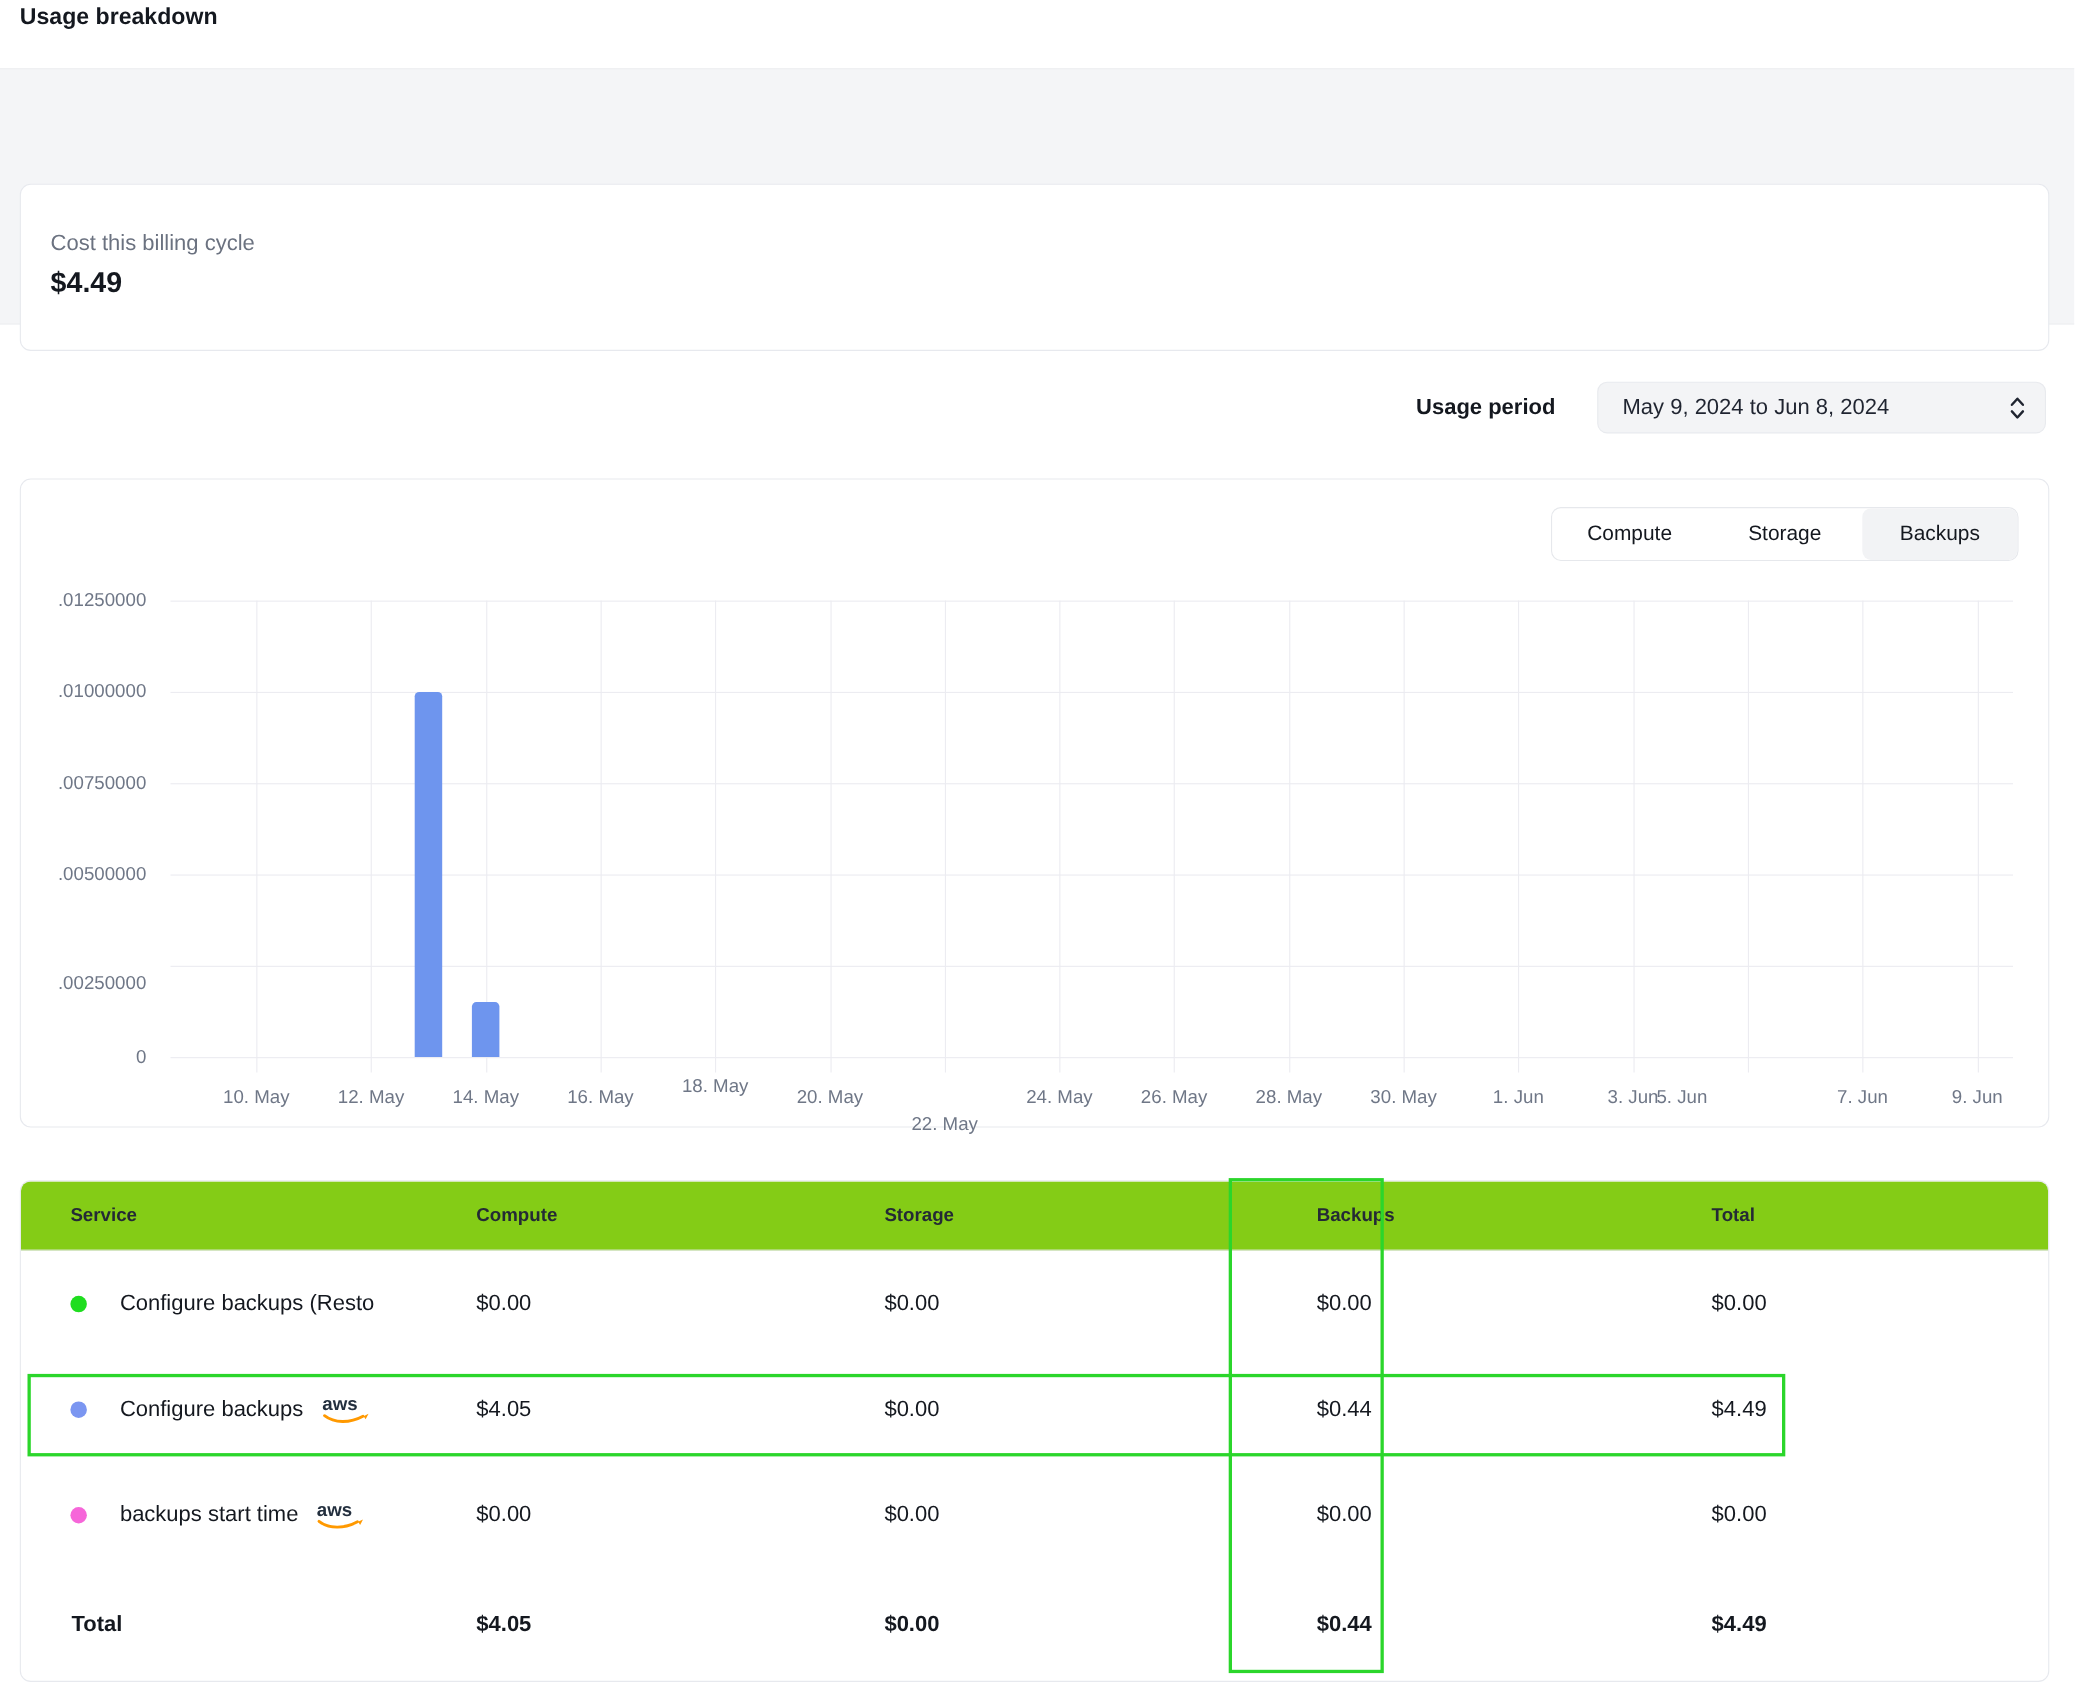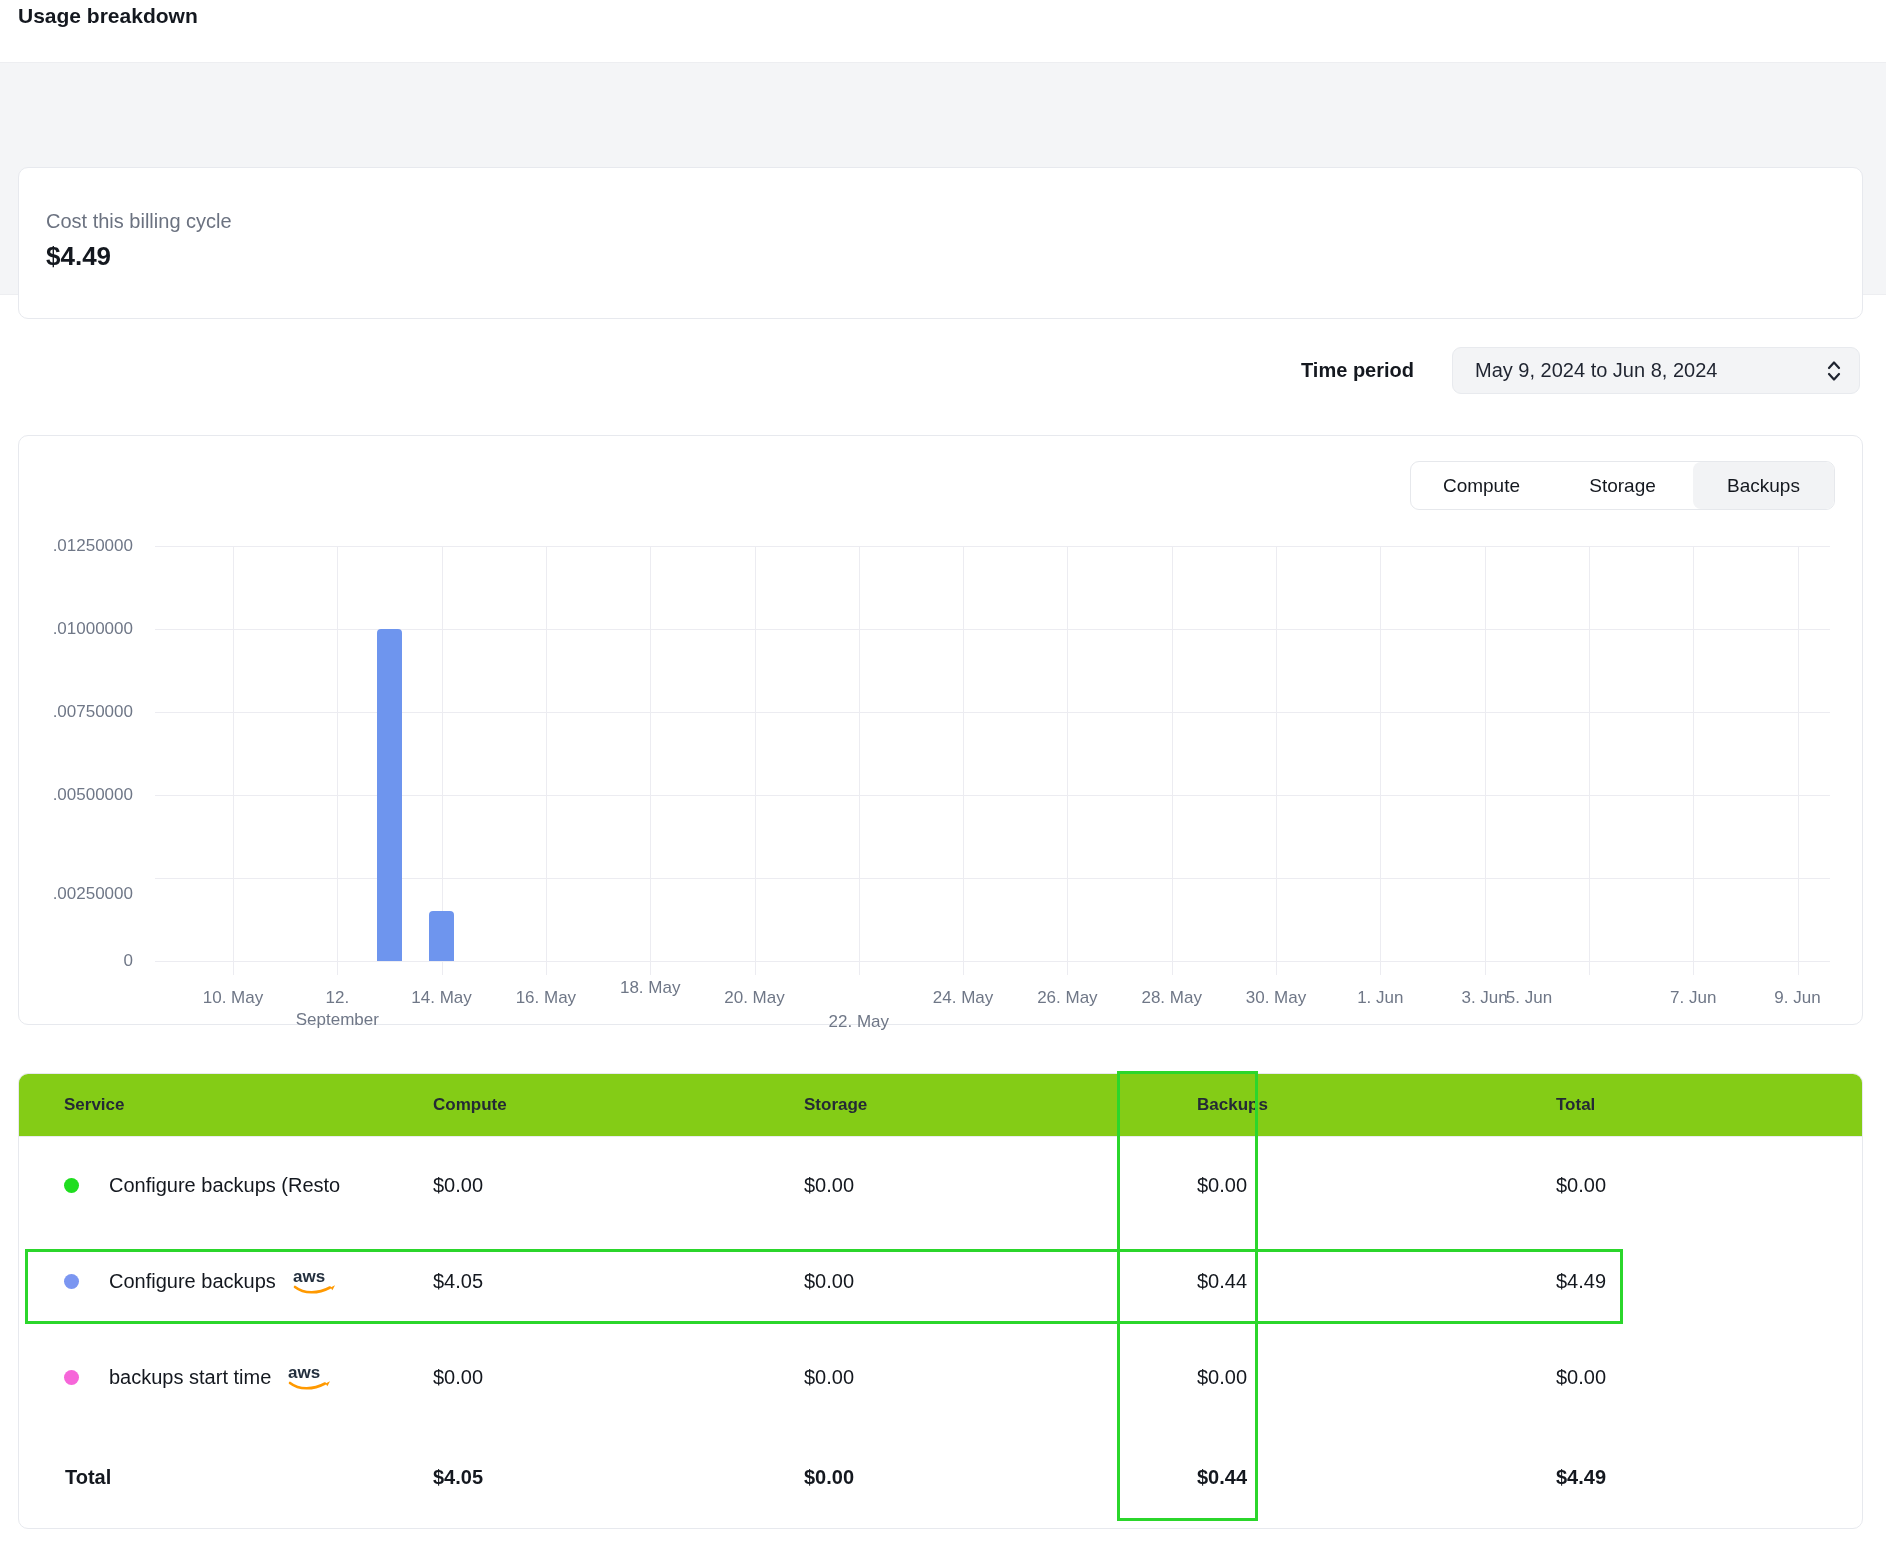--- a/index.html
+++ b/index.html
@@ -59,21 +59,21 @@
 
   <div class="h1">Usage breakdown</div>
 
   <div class="band">
     <div class="card">
       <div class="card-label">Cost this billing cycle</div>
       <div class="card-amount">$4.49</div>
     </div>
   </div>
 
-  <div class="tp-label">Time period</div>
+  <div class="tp-label">Usage period</div>
   <div class="select">
     <span class="select-value">May 9, 2024 to Jun 8, 2024</span>
     <span style="display:flex;">
       <svg width="18" height="26" viewBox="0 0 18 26">
         <path d="M4 10 L9 4.5 L14 10" fill="none" stroke="#1f2430" stroke-width="2.2" stroke-linecap="round" stroke-linejoin="round"></path>
         <path d="M4 16 L9 21.5 L14 16" fill="none" stroke="#1f2430" stroke-width="2.2" stroke-linecap="round" stroke-linejoin="round"></path>
       </svg>
     </span>
   </div>
 
@@ -92,21 +92,21 @@
       <div class="ytick" style="left: 13px; top: 701px;">.00750000</div>
       <div class="gridline-h" style="left: 155px; top: 795px; width: 1675px;"></div>
       <div class="ytick" style="left: 13px; top: 784px;">.00500000</div>
       <div class="gridline-h" style="left: 155px; top: 878px; width: 1675px;"></div>
       <div class="ytick" style="left: 13px; top: 867px; margin-top: 16px;">.00250000</div>
       <div class="gridline-h" style="left: 155px; top: 961px; width: 1675px;"></div>
       <div class="ytick" style="left: 13px; top: 950px;">0</div>
       <div class="gridline-v" style="left: 233px; top: 546px; height: 429px;"></div>
       <div class="xtick" style="left: 185px; top: 987px;">10. May</div>
       <div class="gridline-v" style="left: 337.3px; top: 546px; height: 429px;"></div>
-      <div class="xtick" style="left: 289.3px; top: 987px;">12. September</div>
+      <div class="xtick" style="left: 289.3px; top: 987px;">12. May</div>
       <div class="gridline-v" style="left: 441.6px; top: 546px; height: 429px;"></div>
       <div class="xtick" style="left: 393.6px; top: 987px;">14. May</div>
       <div class="gridline-v" style="left: 545.9px; top: 546px; height: 429px;"></div>
       <div class="xtick" style="left: 497.9px; top: 987px;">16. May</div>
       <div class="gridline-v" style="left: 650.2px; top: 546px; height: 429px;"></div>
       <div class="xtick" style="left: 602.2px; top: 977px;">18. May</div>
       <div class="gridline-v" style="left: 754.5px; top: 546px; height: 429px;"></div>
       <div class="xtick" style="left: 706.5px; top: 987px;">20. May</div>
       <div class="gridline-v" style="left: 858.8px; top: 546px; height: 429px;"></div>
       <div class="xtick" style="left: 810.8px; top: 987px; margin-top: 24px;">22. May</div>

